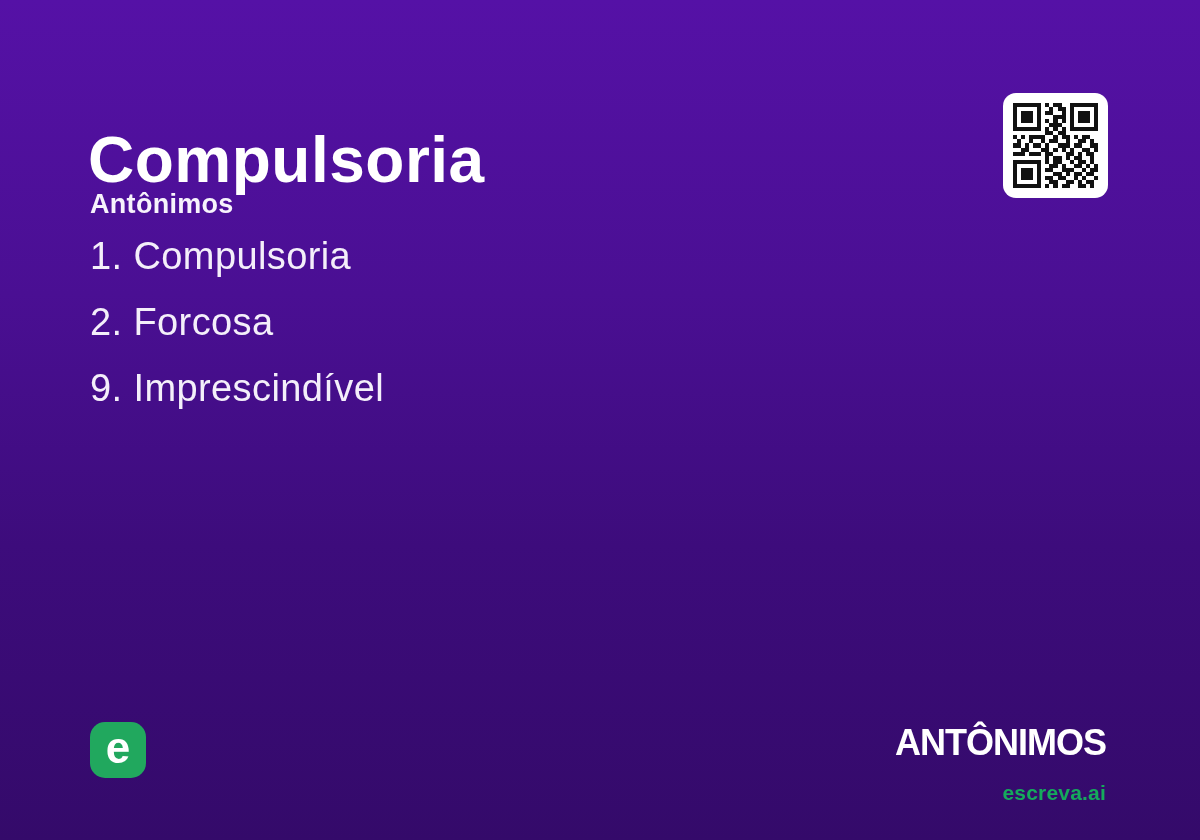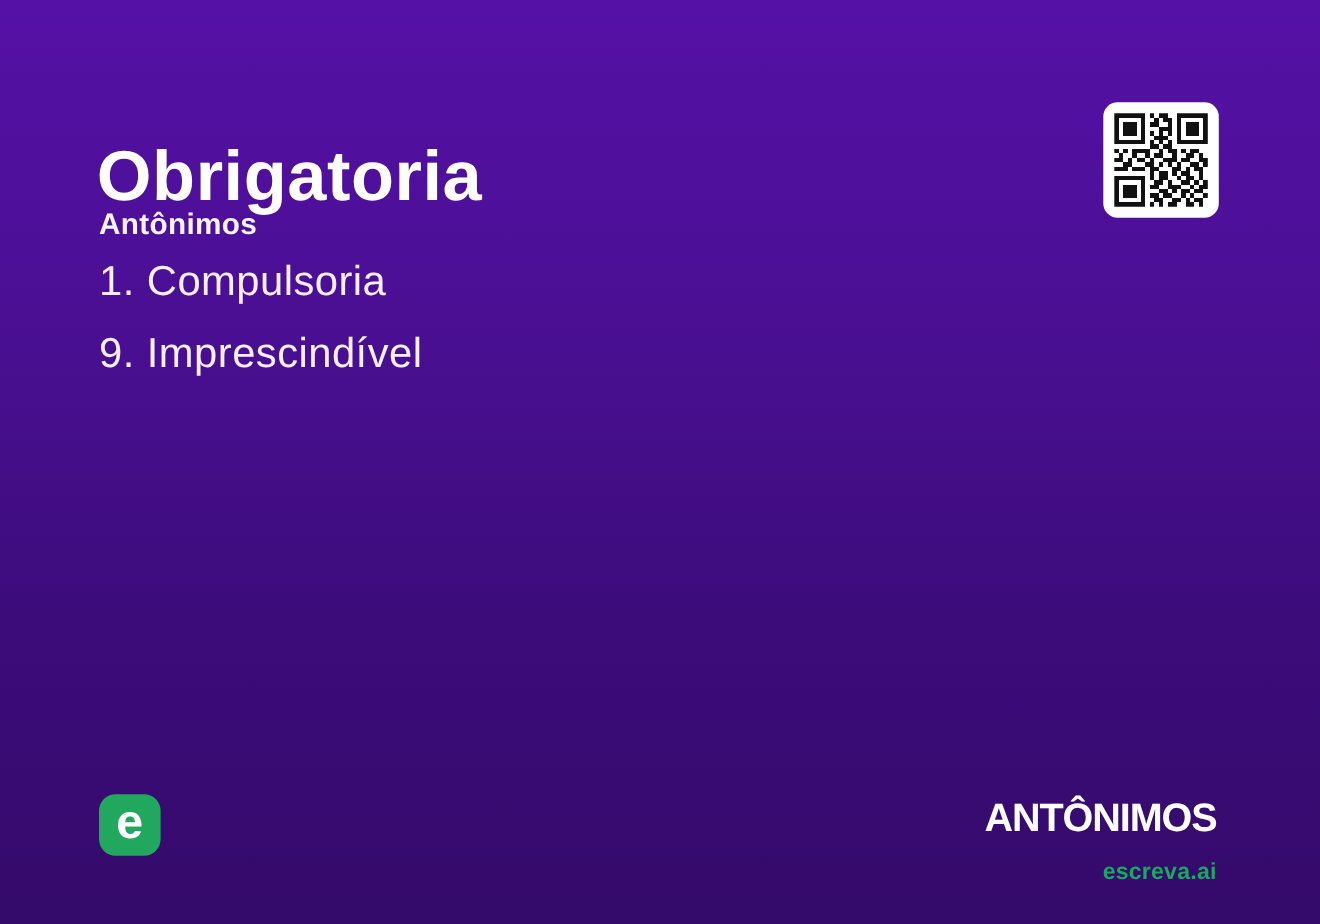--- a/index.html
+++ b/index.html
@@ -349,25 +349,26 @@
         <rect x="8" y="20" width="1" height="1"></rect>
         <rect x="10" y="20" width="1" height="1"></rect>
         <rect x="12" y="20" width="1" height="1"></rect>
         <rect x="13" y="20" width="1" height="1"></rect>
         <rect x="16" y="20" width="1" height="1"></rect>
         <rect x="17" y="20" width="1" height="1"></rect>
         <rect x="19" y="20" width="1" height="1"></rect>
       </svg>
   </div>
 
-  <h1 class="title">Obrigatoria</h1>
+  <h1 class="title">Compulsoria</h1>
   <h2 class="subtitle">Antônimos</h2>
 
   <div class="antonym-list">
       <div class="antonym-item">1. Compulsoria</div>
+      <div class="antonym-item">2. Forcosa</div>
       <div class="antonym-item">9. Imprescindível</div>
     </div>
 
   <div class="logo-badge" style="background: rgb(33, 168, 94);">
     <span class="logo-letter">e</span>
   </div>
 
   <div class="brand-block">
     <div class="wordmark">ANTÔNIMOS</div>
     <div class="tagline" style="color: rgb(21, 170, 92); margin-top: 22px;">escreva.ai</div>

